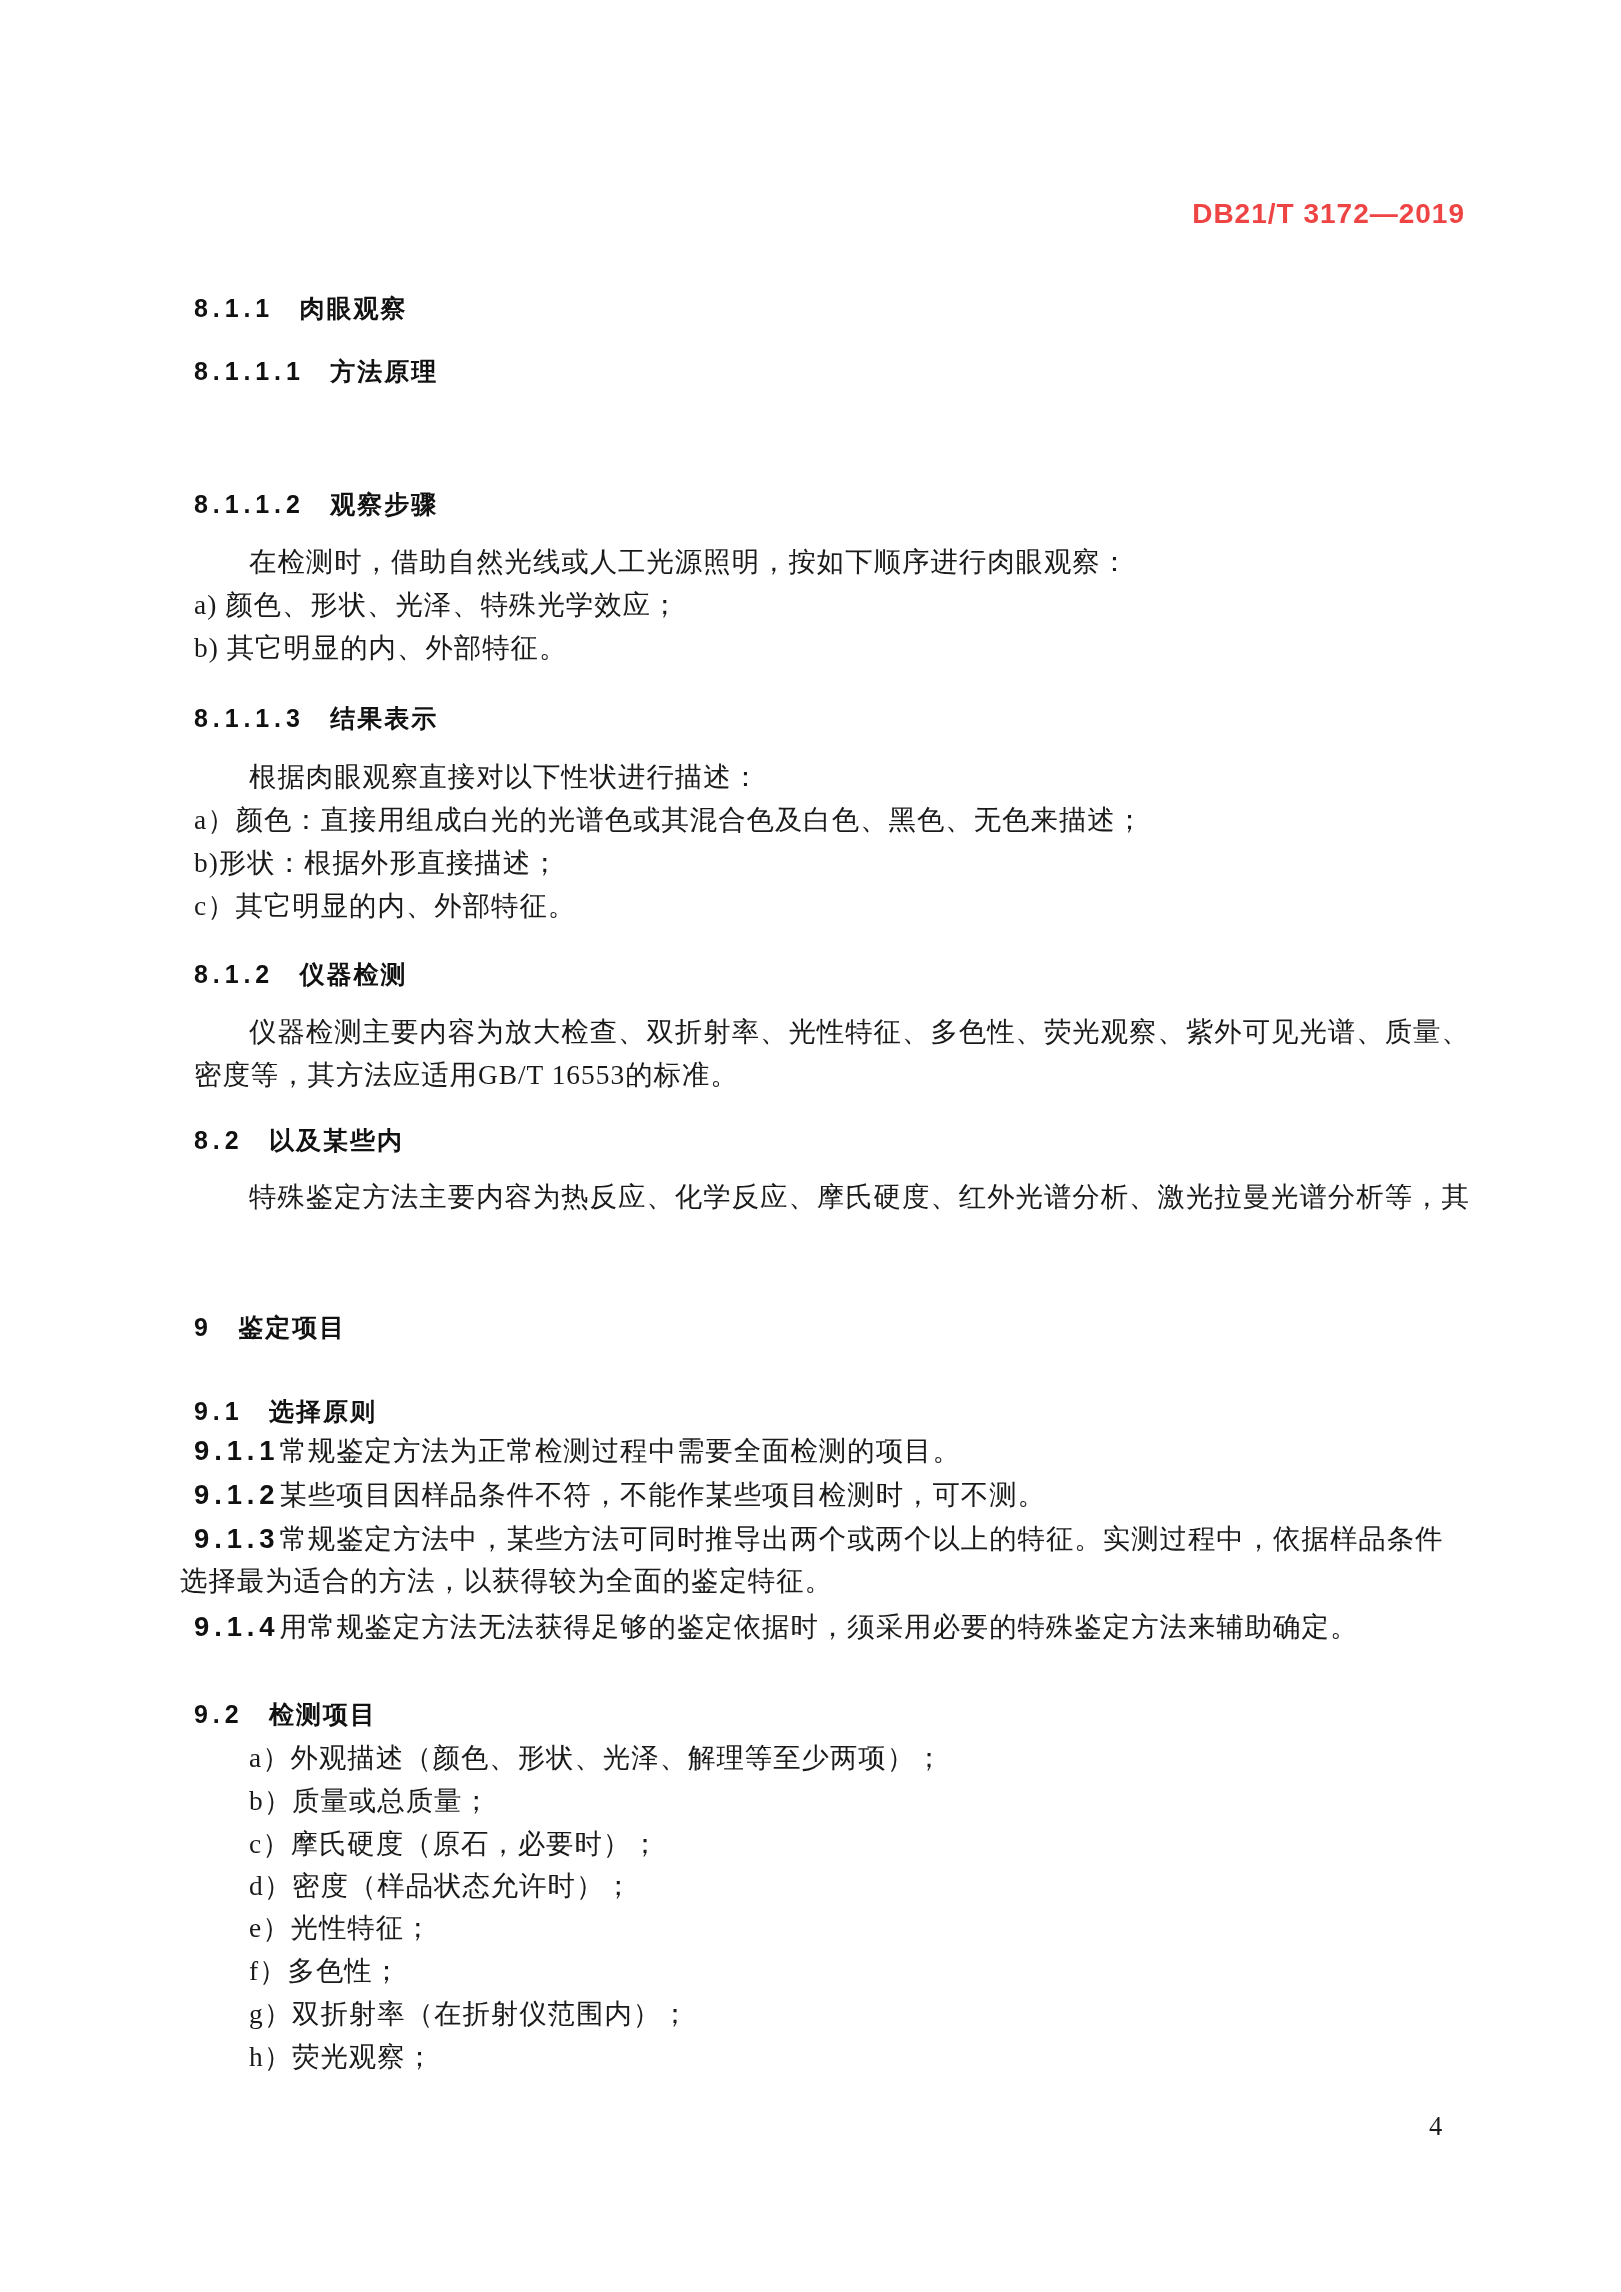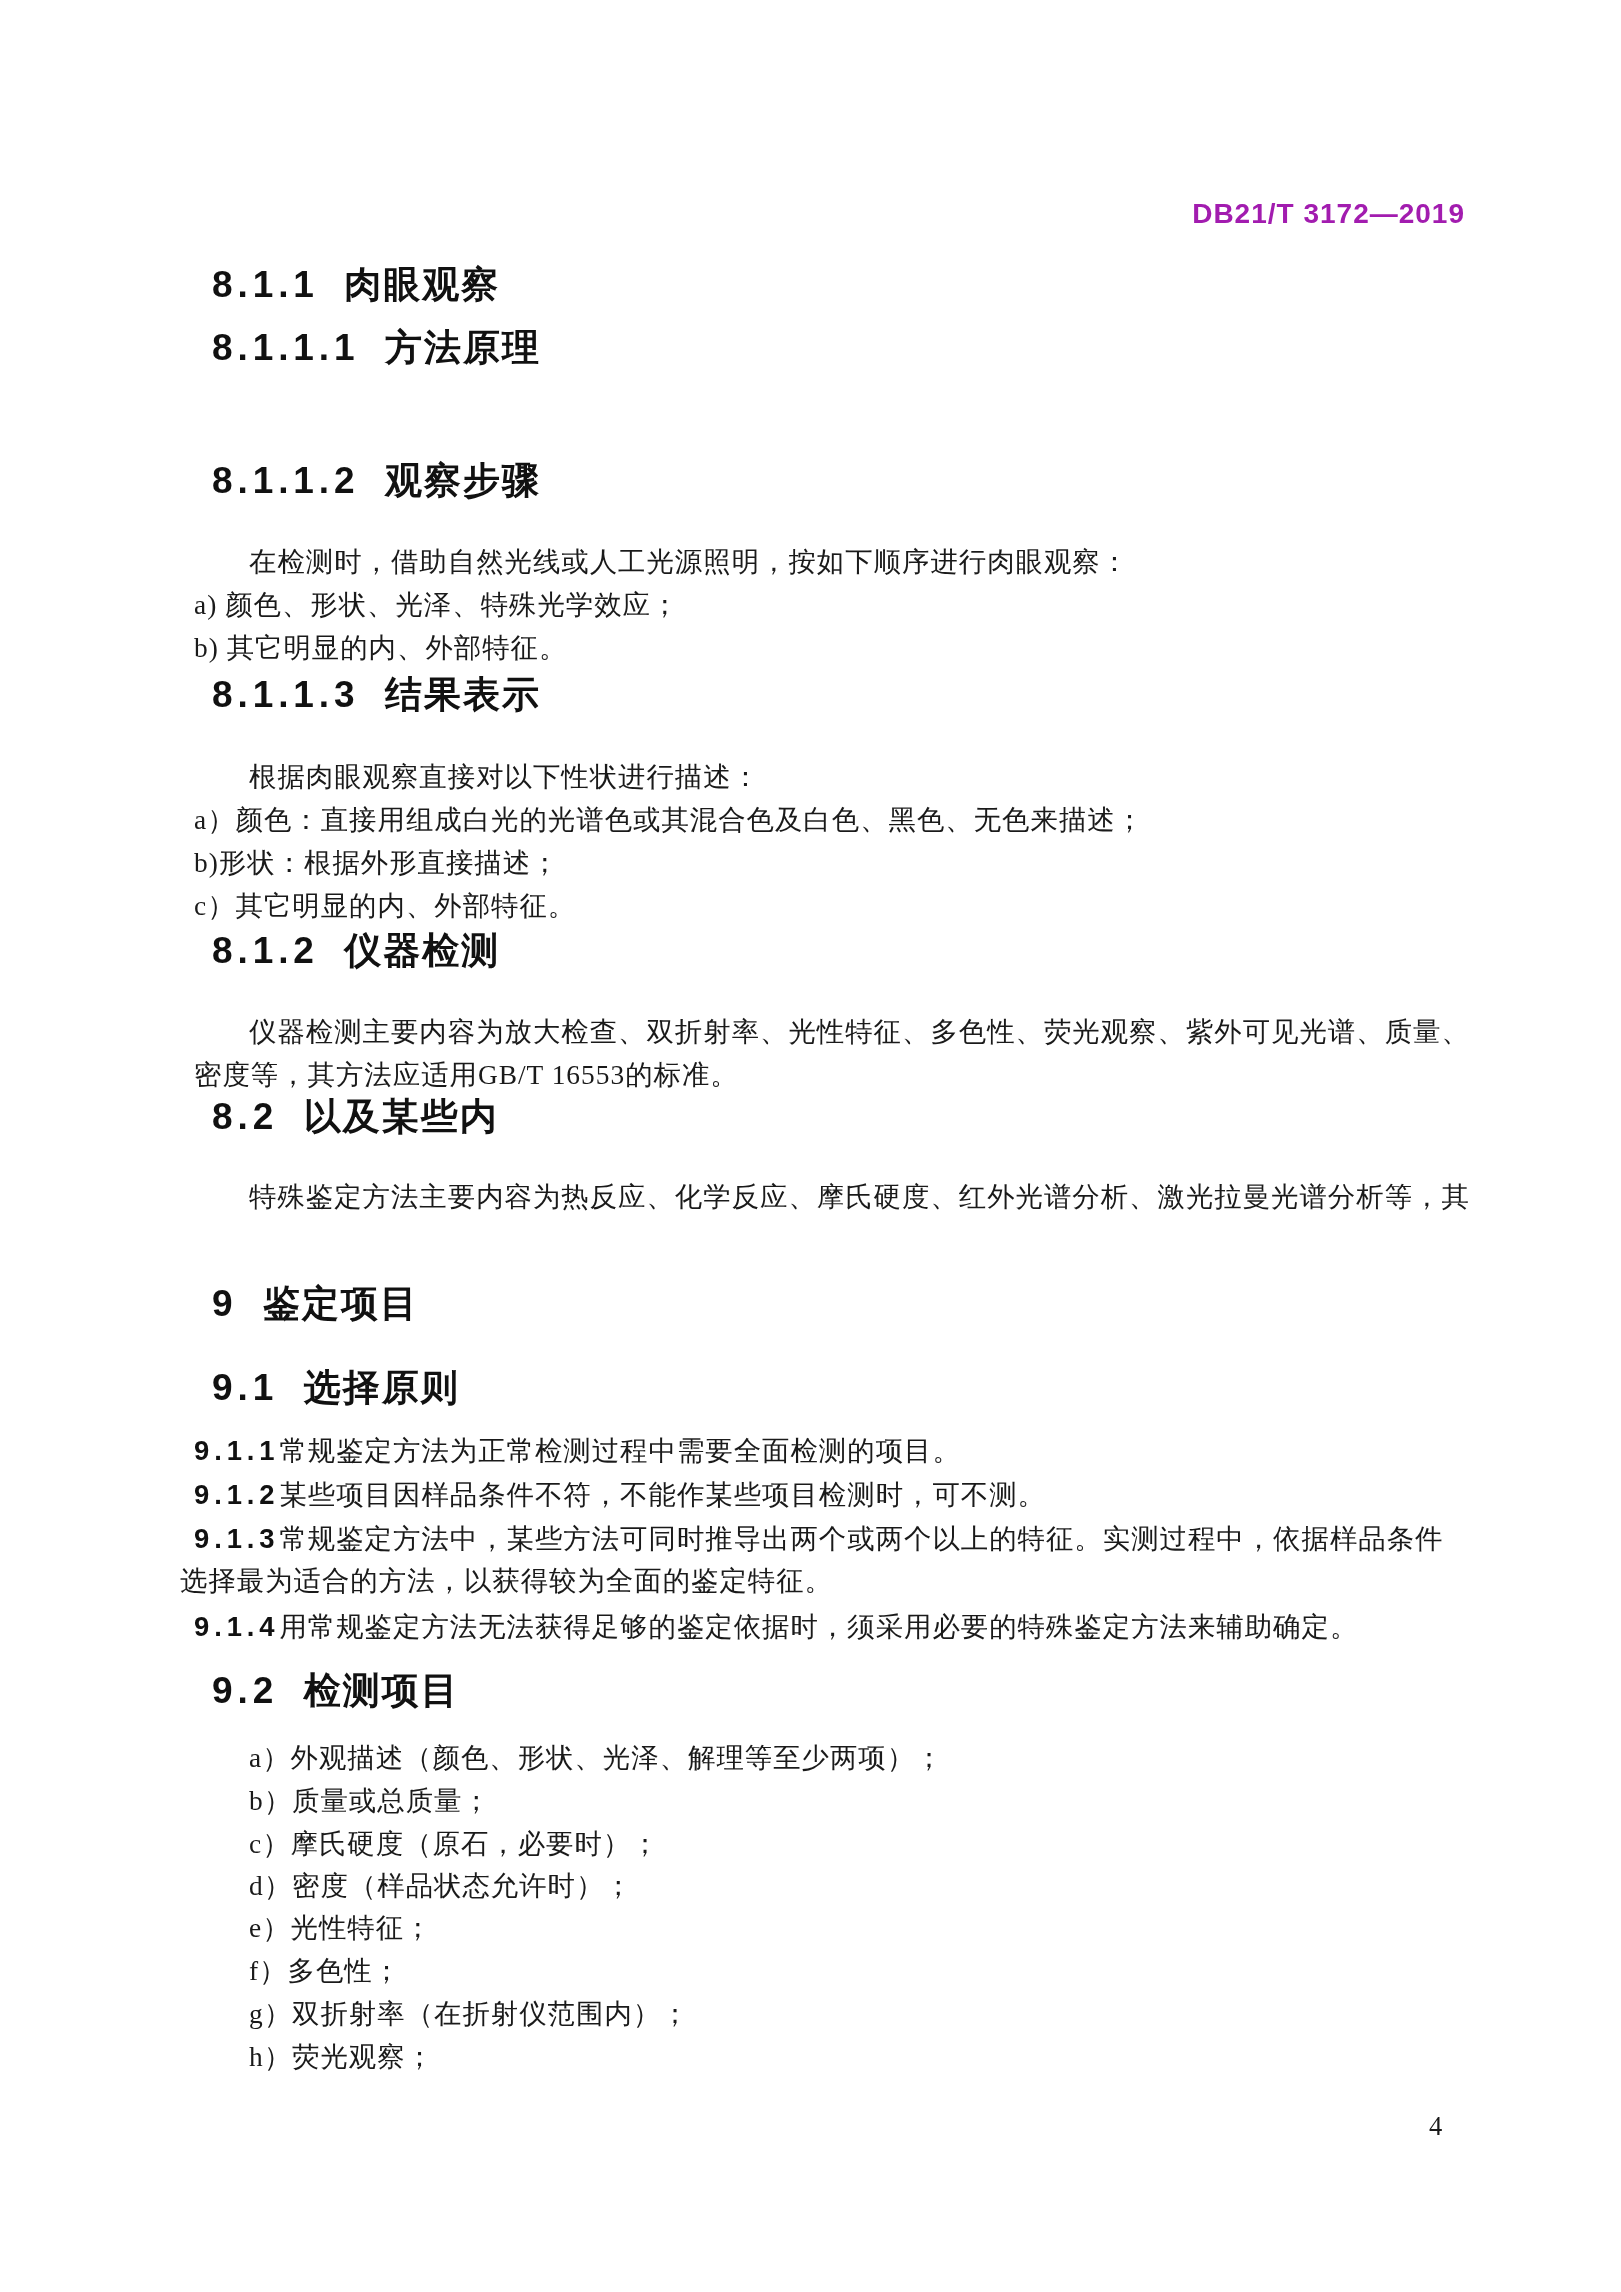--- a/index.html
+++ b/index.html
@@ -17,31 +17,32 @@
     overflow:hidden;
   }
   .abs{position:absolute;}
   
   .std-code{
     top:192px; right:156px;
     font-family:"Liberation Sans","DejaVu Sans",sans-serif;
     font-weight:bold;
     font-size:28px;
     letter-spacing:1px;
-    color:#a21caf;
+    color:#ef4444;
   }
   
   .heading{
-    left:212px;
+    left:194px;
     font-family:"Liberation Sans","DejaVu Sans",sans-serif;
     font-weight:bold;
-    font-size:37px;
+    font-size:25px;
     letter-spacing:2px;
     color:#111;
     white-space:nowrap;
+    margin-top:24px;
   }
   .heading .hnum{margin-right:25.5px;letter-spacing:4.9px;}
   
   .para{left:180px;white-space:nowrap;}
   .para.indent{left:249px;}
   .group{left:194px;}
   .group .line{white-space:nowrap;}
   .group .line.indent{padding-left:55px;margin-top:19px;}
   
   .numpara{left:194px;white-space:nowrap;}

